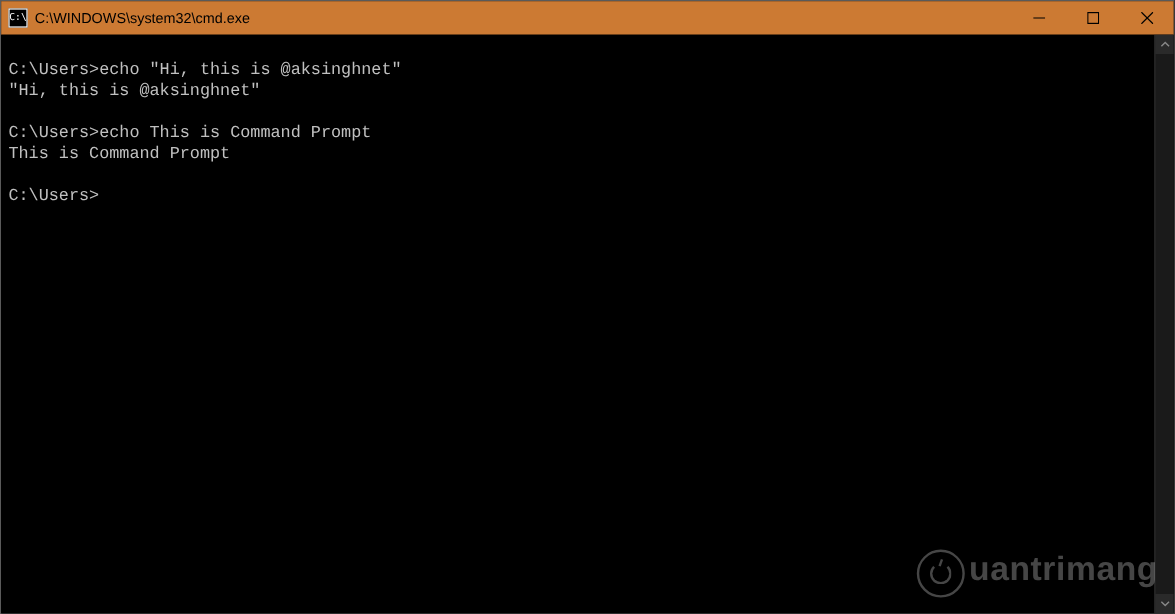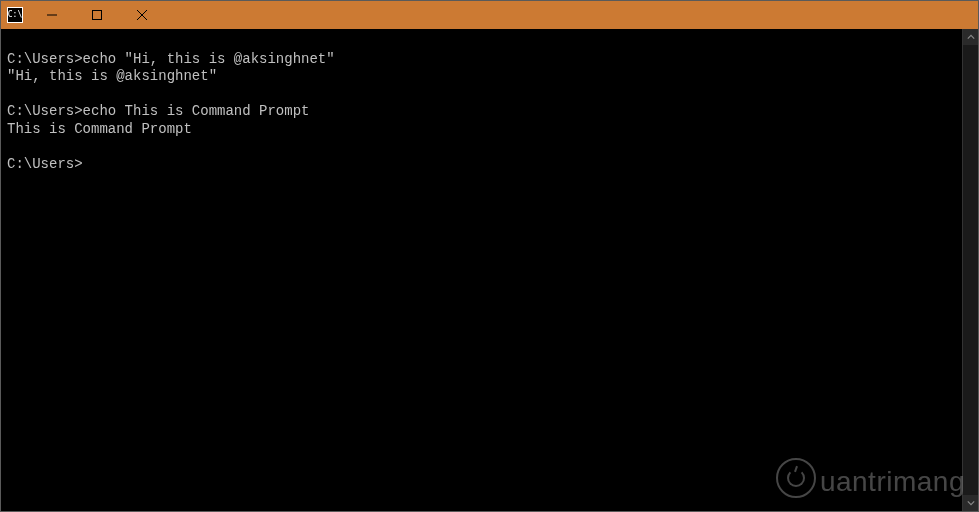--- a/index.html
+++ b/index.html
@@ -110,25 +110,25 @@
     }
     .scroll-track {
       flex: 1;
       background: #1a1a1a;
     }
     .watermark {
       position: absolute;
       bottom: 14px;
       right: 14px;
       display: flex;
-      align-items: flex-end;
+      align-items: flex-start;
       color: rgba(200,200,200,0.35);
       font-family: Arial, sans-serif;
       font-size: 28px;
-      font-weight: normal;
+      font-weight: bold;
       letter-spacing: 0.5px;
       pointer-events: none;
     }
     .watermark-icon {
       width: 40px;
       height: 40px;
       border: 2px solid rgba(200,200,200,0.35);
       border-radius: 50%;
       margin-right: 4px;
       display: flex;
@@ -156,20 +156,21 @@
     }
   </style>
 </head>
 <body>
 
 <div class="window">
   <div class="titlebar">
     <div class="titlebar-icon">
       <span>C:\</span>
     </div>
+    <div class="titlebar-title">C:\WINDOWS\system32\cmd.exe</div>
     <div class="titlebar-buttons">
       <div class="titlebar-btn">
         <svg viewBox="0 0 10 10">
             <line x1="0" y1="5" x2="10" y2="5" stroke="#000" stroke-width="1"></line>
           </svg>
       </div>
       <div class="titlebar-btn">
         <svg viewBox="0 0 10 10">
             <rect x="0.5" y="0.5" width="9" height="9" fill="none" stroke="#000" stroke-width="1"></rect>
           </svg>

